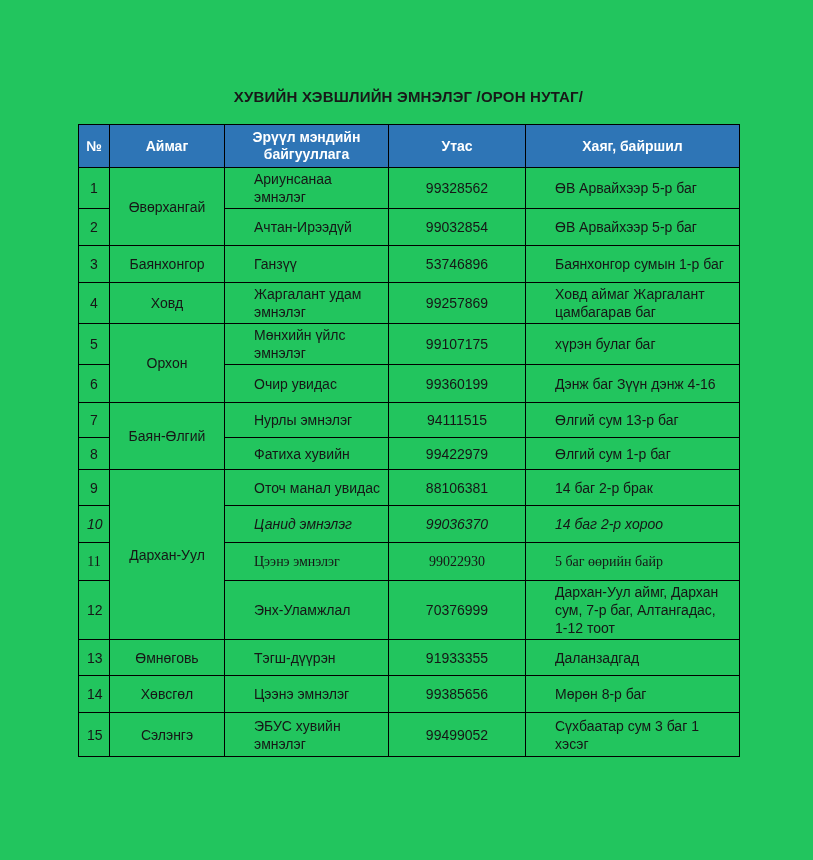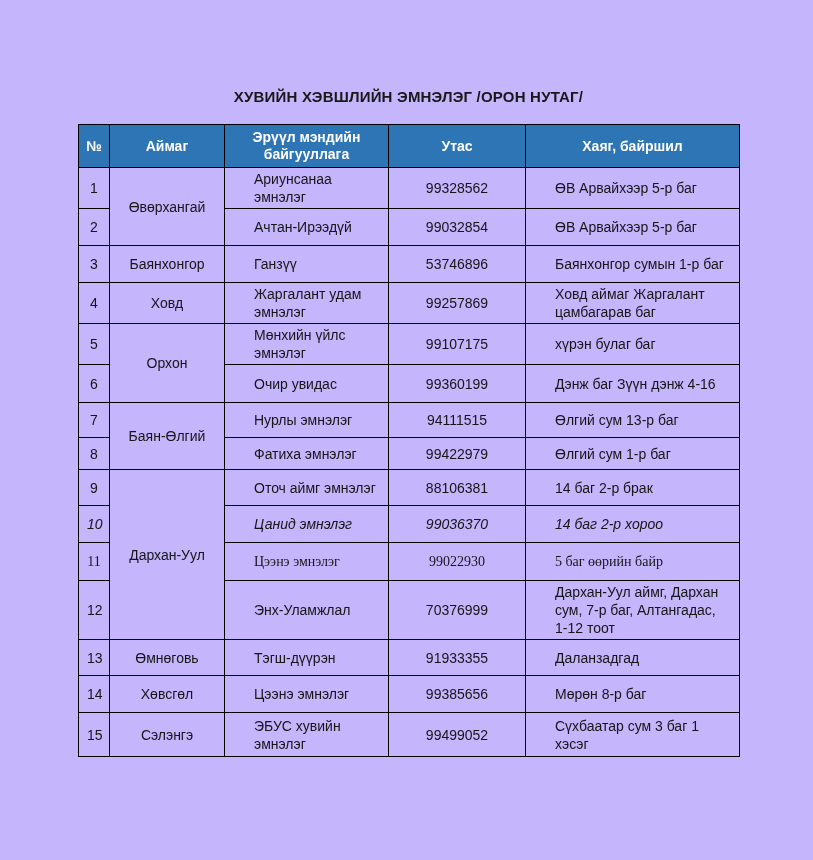--- a/index.html
+++ b/index.html
@@ -5,21 +5,21 @@
   html, body {
     margin: 0;
     padding: 0;
     background: #ffffff;
     font-family: "Liberation Sans", sans-serif;
   }
   .page {
     position: relative;
     width: 813px;
     height: 860px;
-    background: #c4b5fd;
+    background: #22c55e;
     overflow: hidden;
   }
   .title {
     position: absolute;
     top: 88px;
     left: 78px;
     width: 661px;
     margin: 0;
     text-align: center;
     font-size: 15px;
@@ -121,28 +121,28 @@
         </tr>
         <tr style="height: 35px;">
           <td class="c-no">7</td>
           <td class="c-aimag" rowspan="2">Баян-Өлгий</td>
           <td class="c-org">Нурлы эмнэлэг</td>
           <td class="c-phone">94111515</td>
           <td class="c-address">Өлгий сум 13-р баг</td>
         </tr>
         <tr style="height: 32px;">
           <td class="c-no">8</td>
-          <td class="c-org">Фатиха эмнэлэг</td>
+          <td class="c-org">Фатиха хувийн</td>
           <td class="c-phone">99422979</td>
           <td class="c-address">Өлгий сум 1-р баг</td>
         </tr>
         <tr style="height: 36px;">
           <td class="c-no">9</td>
           <td class="c-aimag" rowspan="4">Дархан-Уул</td>
-          <td class="c-org">Оточ аймг эмнэлэг</td>
+          <td class="c-org">Оточ манал увидас</td>
           <td class="c-phone">88106381</td>
           <td class="c-address">14 баг 2-р брак</td>
         </tr>
         <tr style="height: 37px; font-style: italic;">
           <td class="c-no">10</td>
           <td class="c-org">Цанид эмнэлэг</td>
           <td class="c-phone">99036370</td>
           <td class="c-address">14 баг 2-р хороо</td>
         </tr>
         <tr style="height: 38px; font-family: Liberation Serif, serif;">

